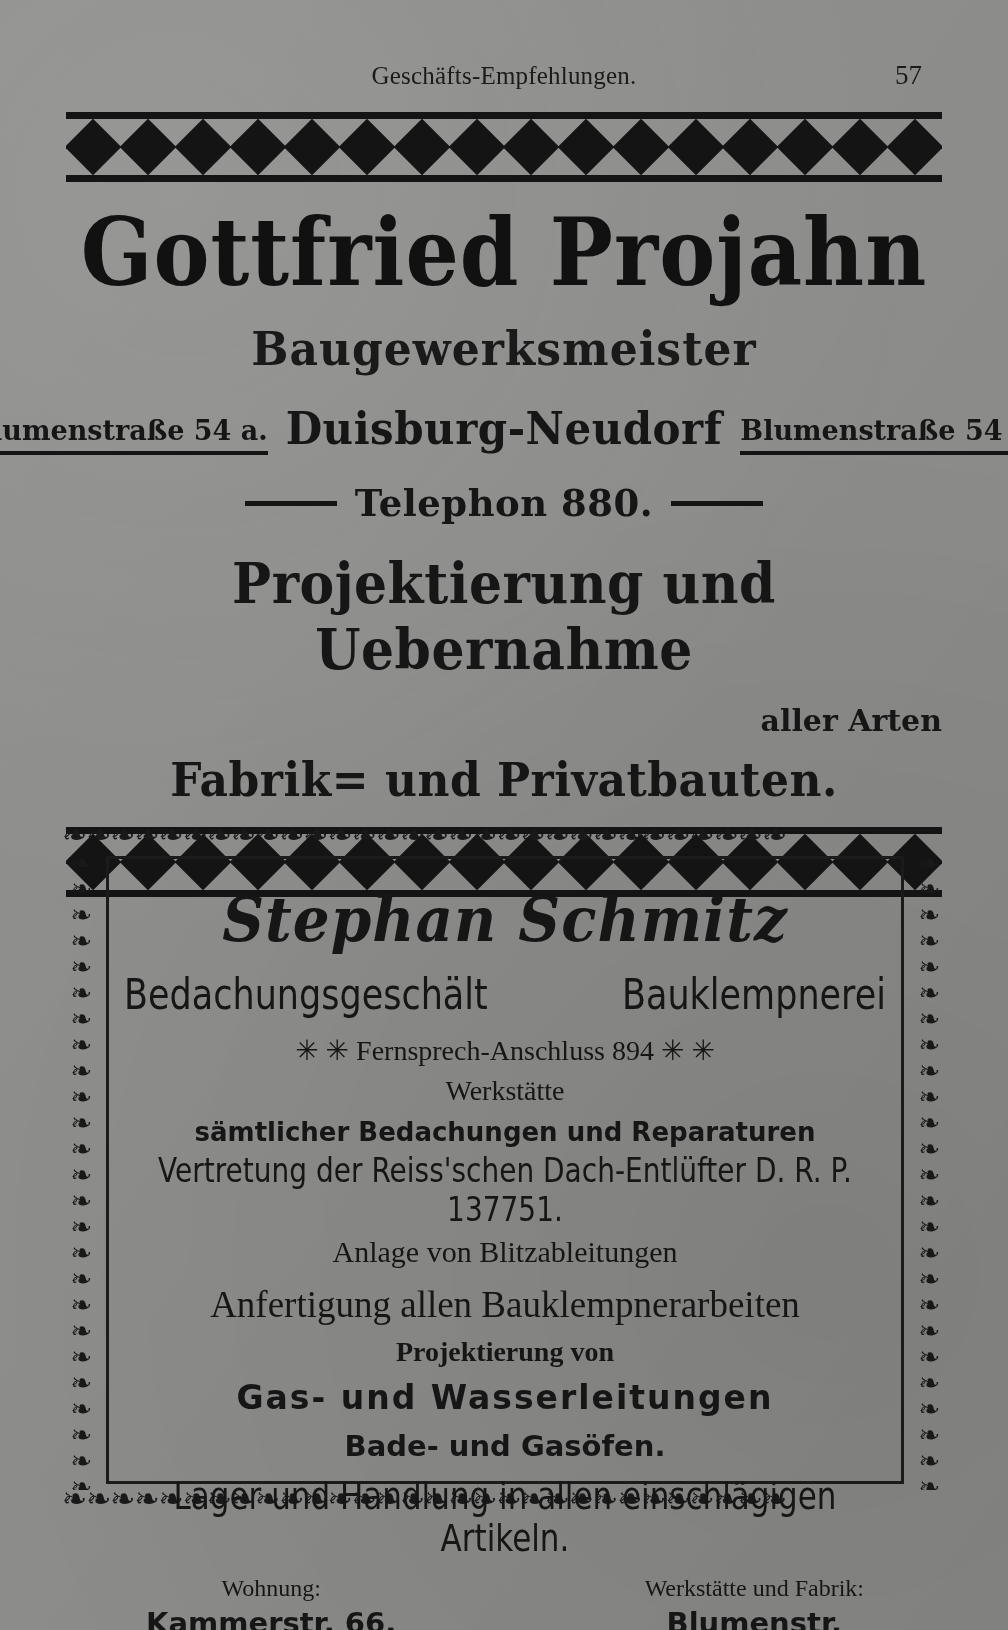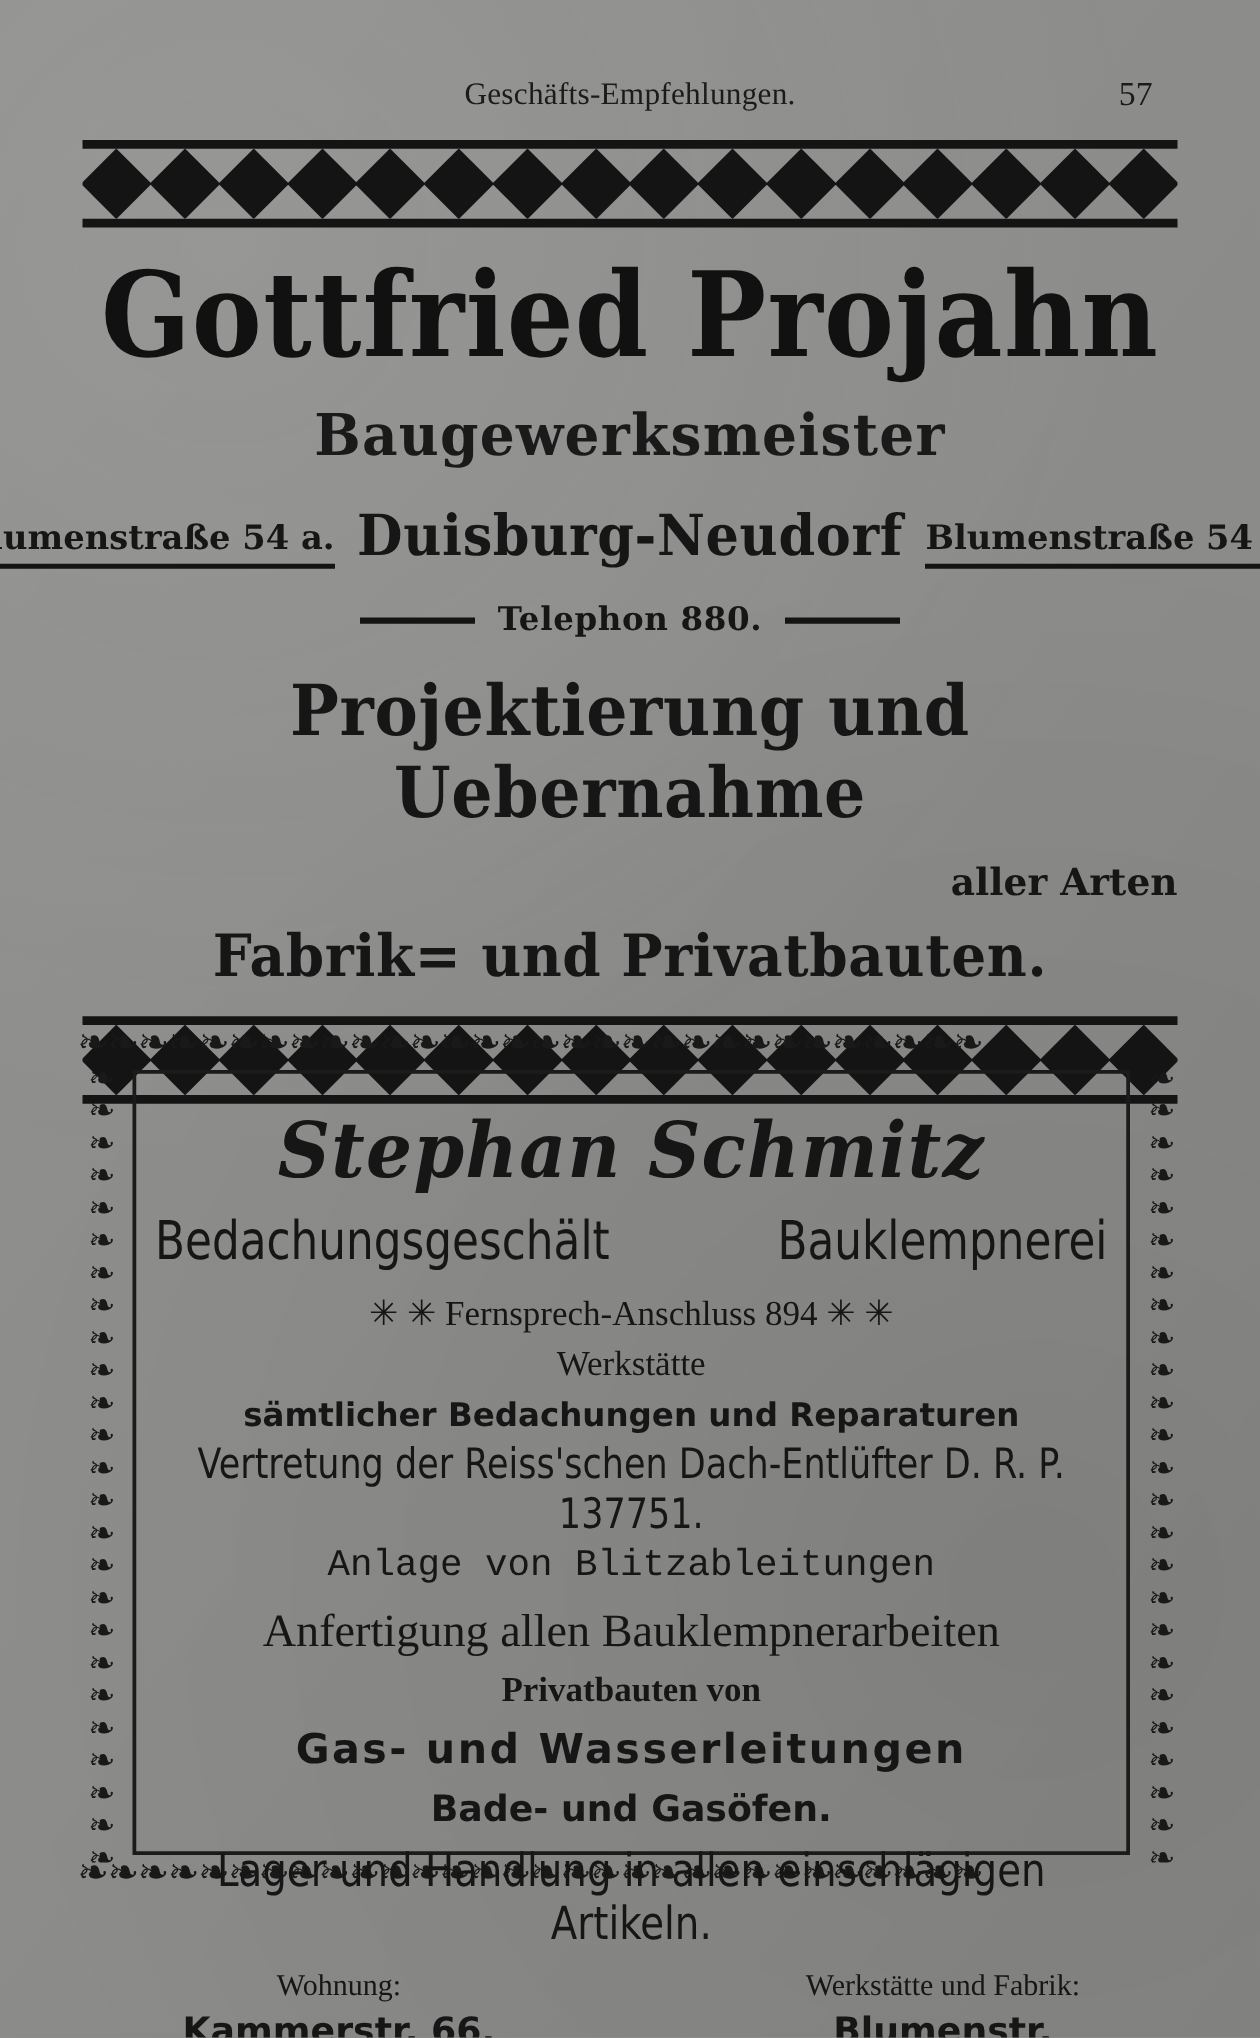--- a/index.html
+++ b/index.html
@@ -136,21 +136,21 @@
     justify-content: center;
     gap: 18px;
     margin-top: 26px;
   }
   .phone-row .dash {
     width: 92px;
     height: 5px;
     background: #141414;
   }
   .phone-text {
-    font-size: 26px;
+    font-size: 37px;
     font-family: "DejaVu Serif", serif;
     font-weight: 700;
     letter-spacing: .5px;
   }
   .big-line {
     font-size: 52px;
     margin-top: 30px;
     font-family: "DejaVu Serif", serif;
     font-weight: 700;
     letter-spacing: .5px;
@@ -264,21 +264,21 @@
   .vertr {
     font-size: 28px;
     margin-top: 10px;
     font-family: "DejaVu Sans", sans-serif;
     transform: scaleY(1.2);
     display: block;
   }
   .anlage {
     font-size: 30px;
     margin-top: 12px;
-    font-family: Liberation Mono, monospace;
+    font-family: Liberation Serif, serif;
   }
   .anfert {
     font-size: 37px;
     margin-top: 14px;
     font-family: "Liberation Serif", serif;
   }
   .install {
     font-size: 28px;
     font-weight: 700;
     margin-top: 10px;
@@ -467,21 +467,21 @@
         <span>Bedachungsgeschält</span>
         <span>Bauklempnerei</span>
       </div>
 
       <div class="fern">✳ ✳  Fernsprech-Anschluss 894  ✳ ✳</div>
       <div class="ausf">Werkstätte</div>
       <div class="saemtl">sämtlicher Bedachungen und Reparaturen</div>
       <div class="vertr">Vertretung der Reiss'schen Dach-Entlüfter D. R. P. 137751.</div>
       <div class="anlage">Anlage von Blitzableitungen</div>
       <div class="anfert">Anfertigung allen Bauklempnerarbeiten</div>
-      <div class="install">Privatbauten von</div>
+      <div class="install">Projektierung von</div>
       <div class="gasund">Gas- und Wasserleitungen</div>
       <div class="bade">Bade- und Gasöfen.</div>
       <div class="lager">Lager und Handlung in allen einschlägigen Artikeln.</div>
 
       <div class="foot-cols">
         <div class="foot-col">
           <div class="foot-label">Wohnung:</div>
           <div class="foot-val">Kammerstr. 66.</div>
         </div>
         <div class="foot-col">

